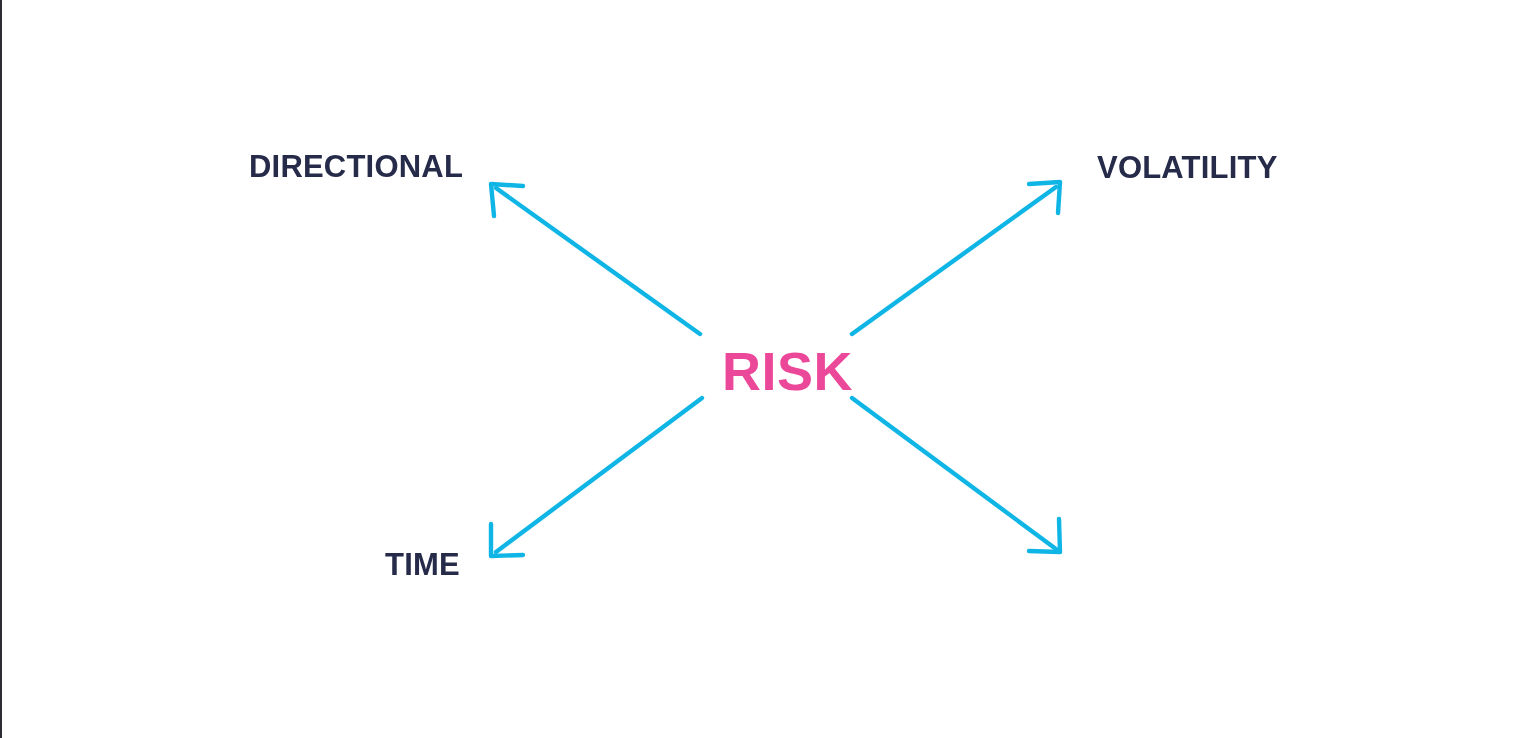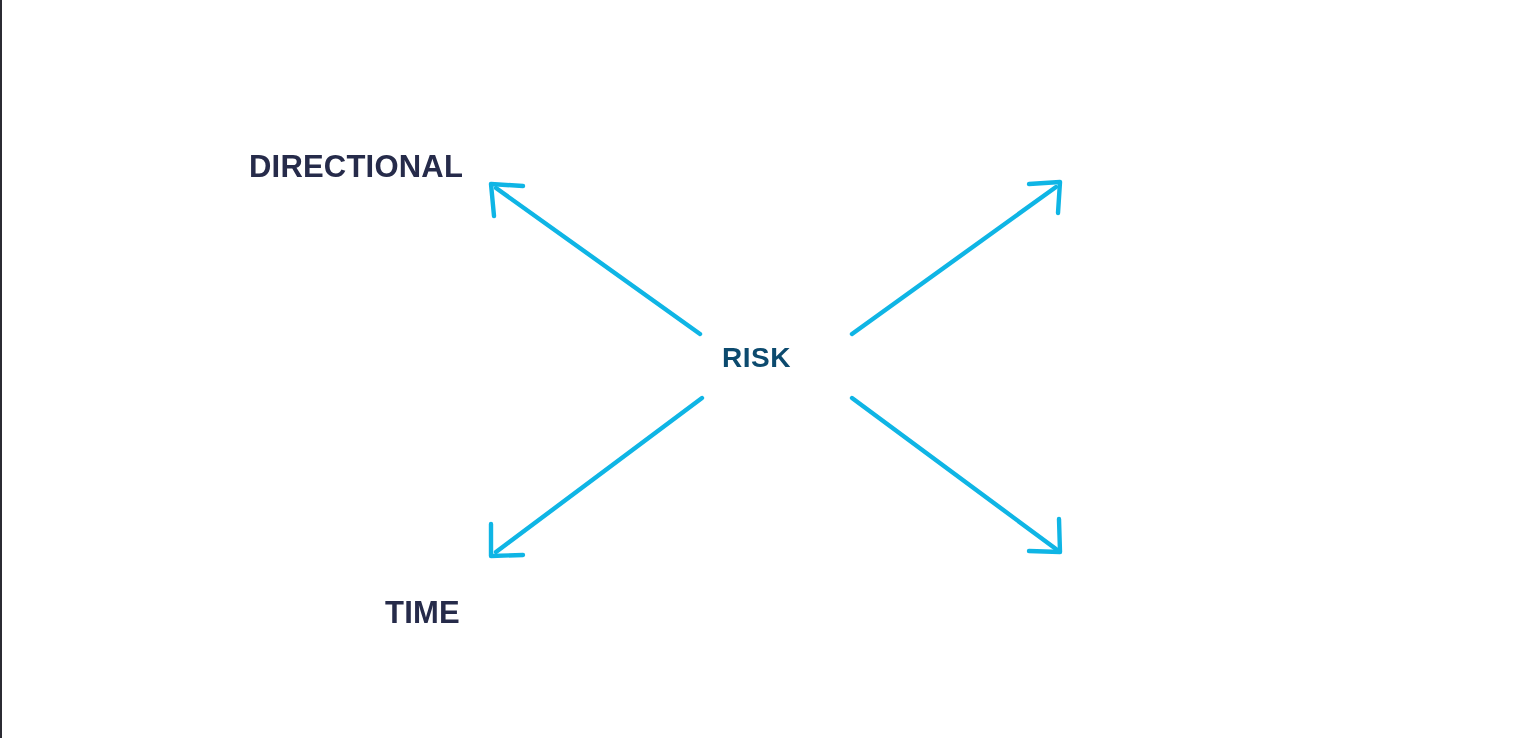--- a/index.html
+++ b/index.html
@@ -42,34 +42,33 @@
     left: 247px;
     top: 151px;
   }
   #label-volatility {
     left: 1095px;
     top: 152px;
   }
   #label-time {
     left: 383px;
     top: 549px;
-    margin-top: 48px;
   }
   #label-interest-rate {
     left: 1094px;
     top: 552px;
   }
   #center-label {
     position: absolute;
     left: 720px;
     top: 344px;
-    color: #0c4a6e;
+    color: #ec4899;
     font-family: "Liberation Sans", sans-serif;
     font-weight: bold;
-    font-size: 28px;
+    font-size: 54px;
     letter-spacing: 0.5px;
     white-space: nowrap;
     line-height: 1;
   }
 </style>
 </head>
 <body>
 
 <div id="canvas">
 
@@ -94,19 +93,20 @@
       <g>
         <line x1="850" y1="398" x2="1054" y2="549"></line>
         <polyline points="1057,519 1058,552 1027,551"></polyline>
       </g>
 
     </g>
   </svg>
 
   <div class="node-label" id="label-directional">DIRECTIONAL</div>
 
+  <div class="node-label" id="label-volatility">VOLATILITY</div>
 
   <div class="node-label" id="label-time">TIME</div>
 
 
   <div id="center-label">RISK</div>
 
 </div>
 
 </body></html>

